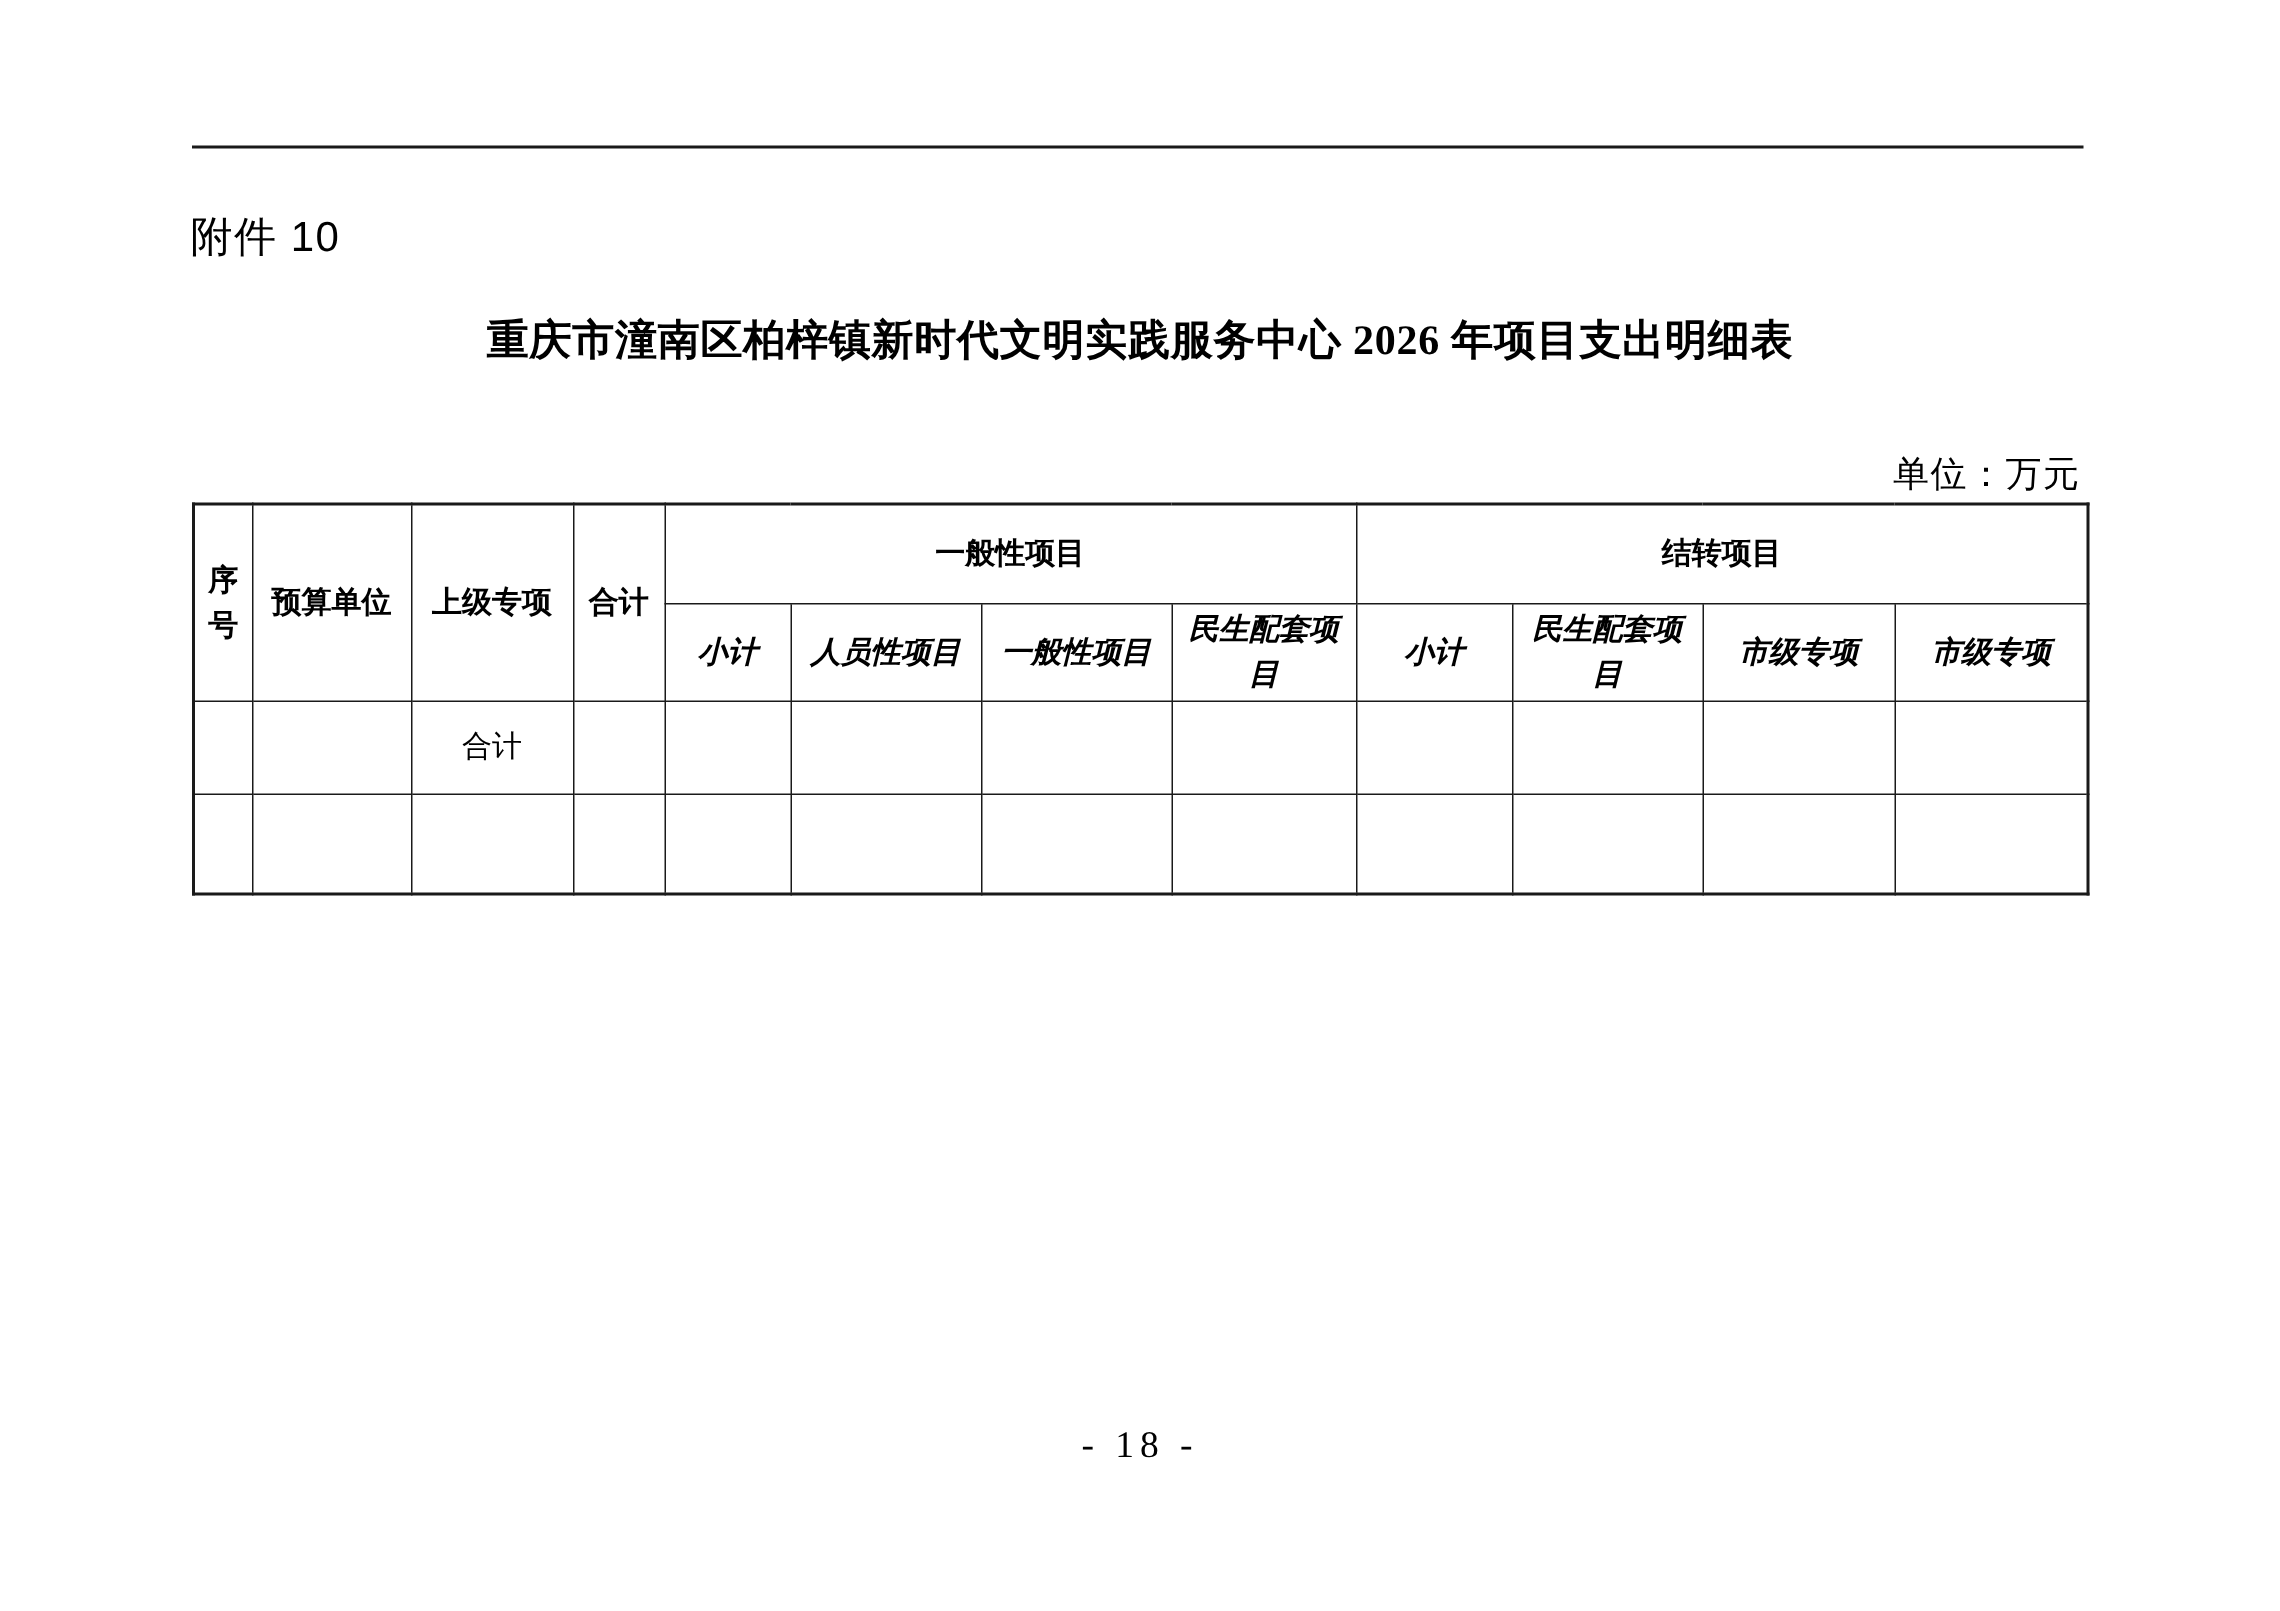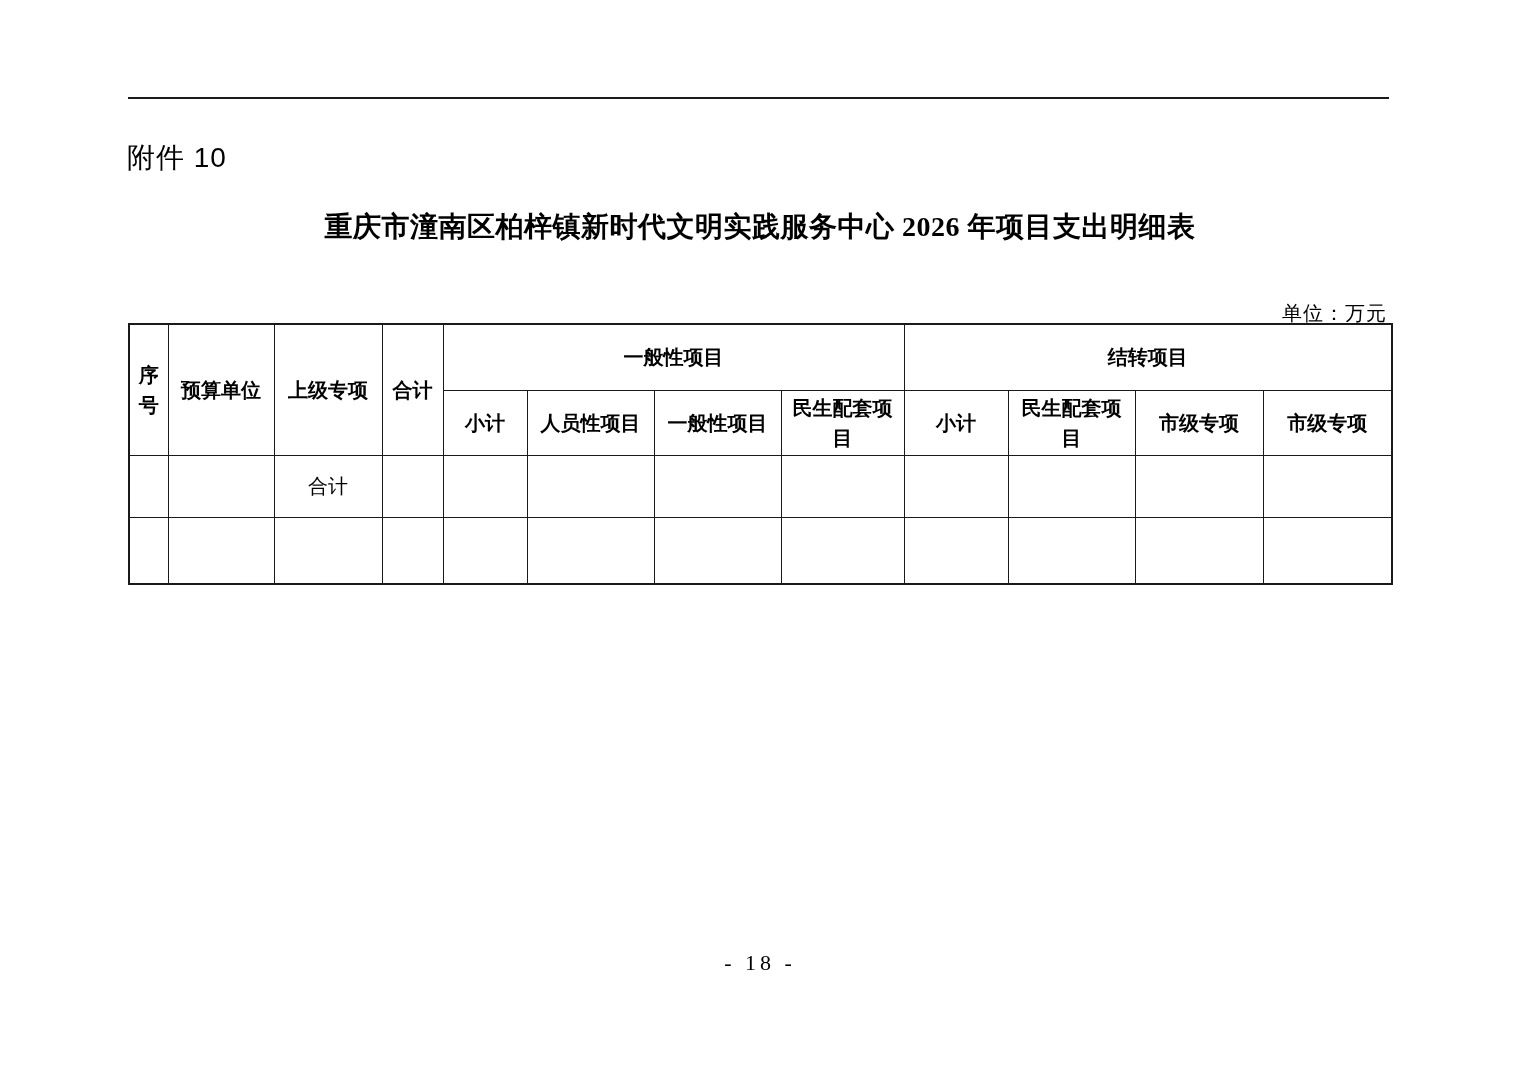--- a/index.html
+++ b/index.html
@@ -40,56 +40,56 @@
     font-family: "Liberation Serif", serif;
     font-size: 28px;
     font-weight: bold;
     letter-spacing: 0.5px;
     white-space: nowrap;
   }
   .unit-note {
     position: absolute;
     right: 133px;
     top: 300px;
-    font-size: 20px;
+    font-size: 24px;
     letter-spacing: 1px;
   }
   table.budget {
     position: absolute;
     left: 128px;
-    top: 323px;
+    top: 335px;
     width: 1263px;
     border-collapse: collapse;
     table-layout: fixed;
     border: 2px solid #1a1a1a;
   }
   table.budget th,
   table.budget td {
     border: 1.5px solid #1a1a1a;
     text-align: center;
     vertical-align: middle;
     font-size: 20px;
     line-height: 1.5;
     padding: 2px 6px;
     word-break: break-all;
     font-family: "Liberation Serif", serif;
   }
   table.budget thead th { font-weight: bold; }
   table.budget td { font-weight: normal; }
   tr.head-1 { height: 66px; }
-  tr.head-2 { height: 60px; }
+  tr.head-2 { height: 60px; font-style: italic; }
   tr.body-1 { height: 62px; }
   tr.body-2 { height: 67px; }
   .page-number {
     position: absolute;
     left: 0;
     top: 950px;
     width: 100%;
     text-align: center;
-    font-size: 22px;
+    font-size: 25px;
     letter-spacing: 4px;
   }
 </style>
 </head>
 <body>
 
 <div class="page">
 
   <div class="top-rule"></div>
 

